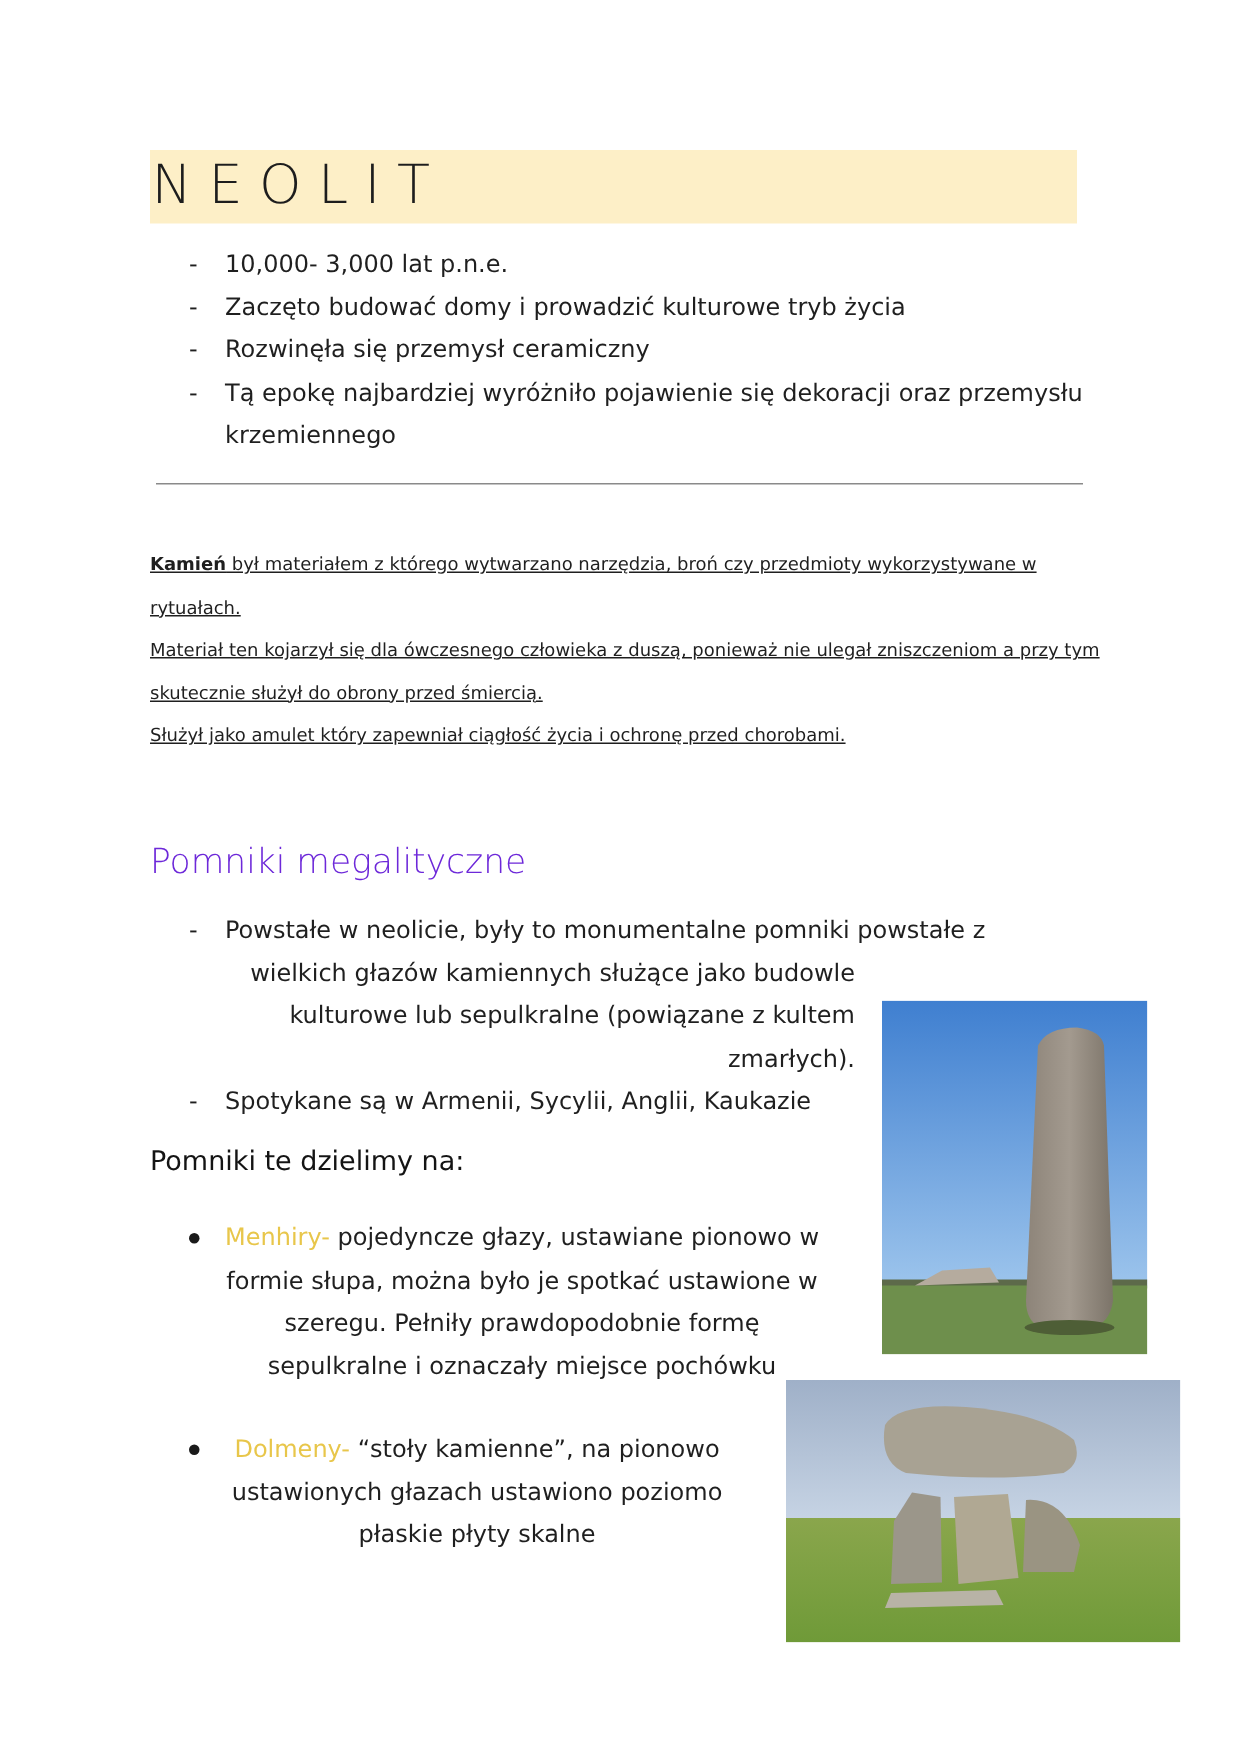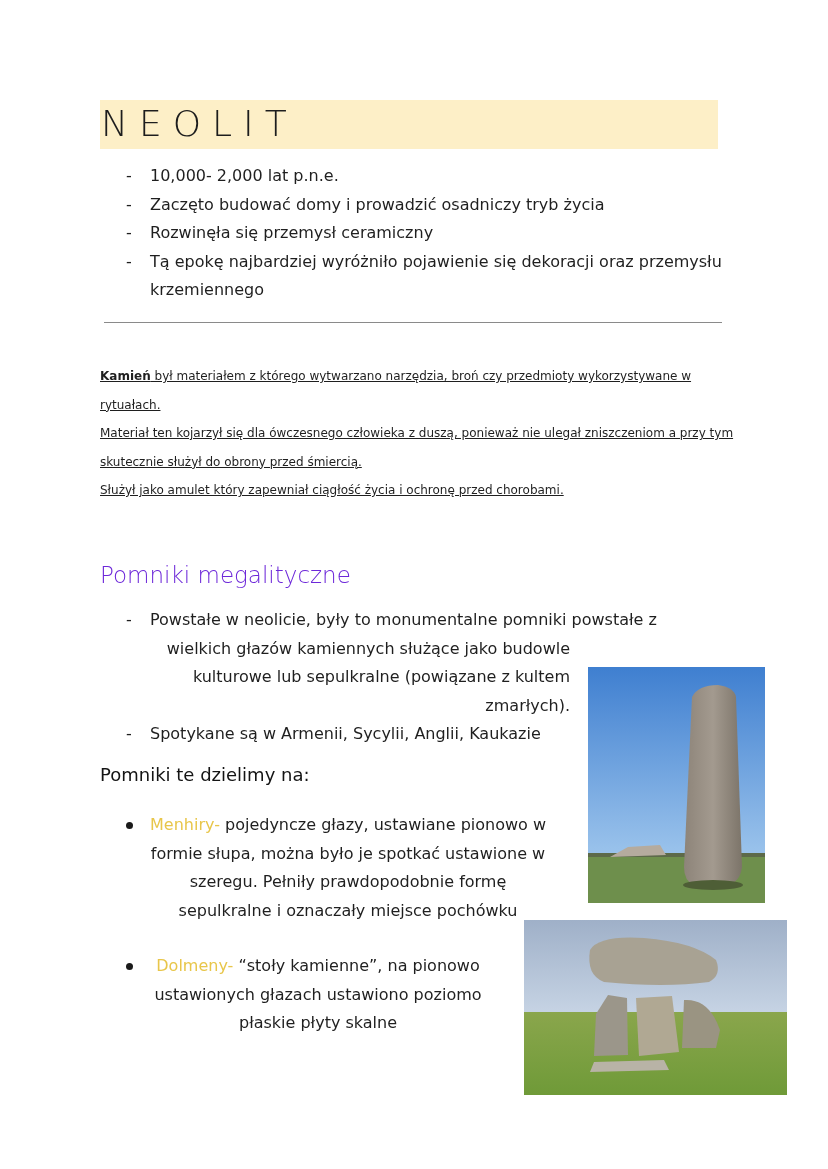--- a/index.html
+++ b/index.html
@@ -38,22 +38,22 @@
   .img-dolmen { position: absolute; left: 524px; top: 920px; width: 263px; height: 175px; overflow: hidden; }
   svg { display: block; }
 </style>
 </head>
 <body>
 
 <div class="title-band"></div>
 <h1 class="title">NEOLIT</h1>
 
 <ul class="dash intro-list">
-  <li><span class="mark">-</span><span>10,000- 2,000 lat p.n.e.</span></li>
-  <li><span class="mark">-</span><span>Zaczęto budować domy i prowadzić osadniczy tryb życia</span></li>
+  <li><span class="mark">-</span><span>10,000- 3,000 lat p.n.e.</span></li>
+  <li><span class="mark">-</span><span>Zaczęto budować domy i prowadzić kulturowe tryb życia</span></li>
   <li><span class="mark">-</span><span>Rozwinęła się przemysł ceramiczny</span></li>
   <li><span class="mark">-</span><span>Tą epokę najbardziej wyróżniło pojawienie się dekoracji oraz przemysłu krzemiennego</span></li>
 </ul>
 
 <div class="rule"></div>
 
 <div class="para">
   <div><b>Kamień</b><span> był materiałem z którego wytwarzano narzędzia, broń czy przedmioty wykorzystywane w rytuałach.</span></div>
   <div>Materiał ten kojarzył się dla ówczesnego człowieka z duszą, ponieważ nie ulegał zniszczeniom a przy tym skutecznie służył do obrony przed śmiercią.</div>
   <div>Służył jako amulet który zapewniał ciągłość życia i ochronę przed chorobami.</div>

